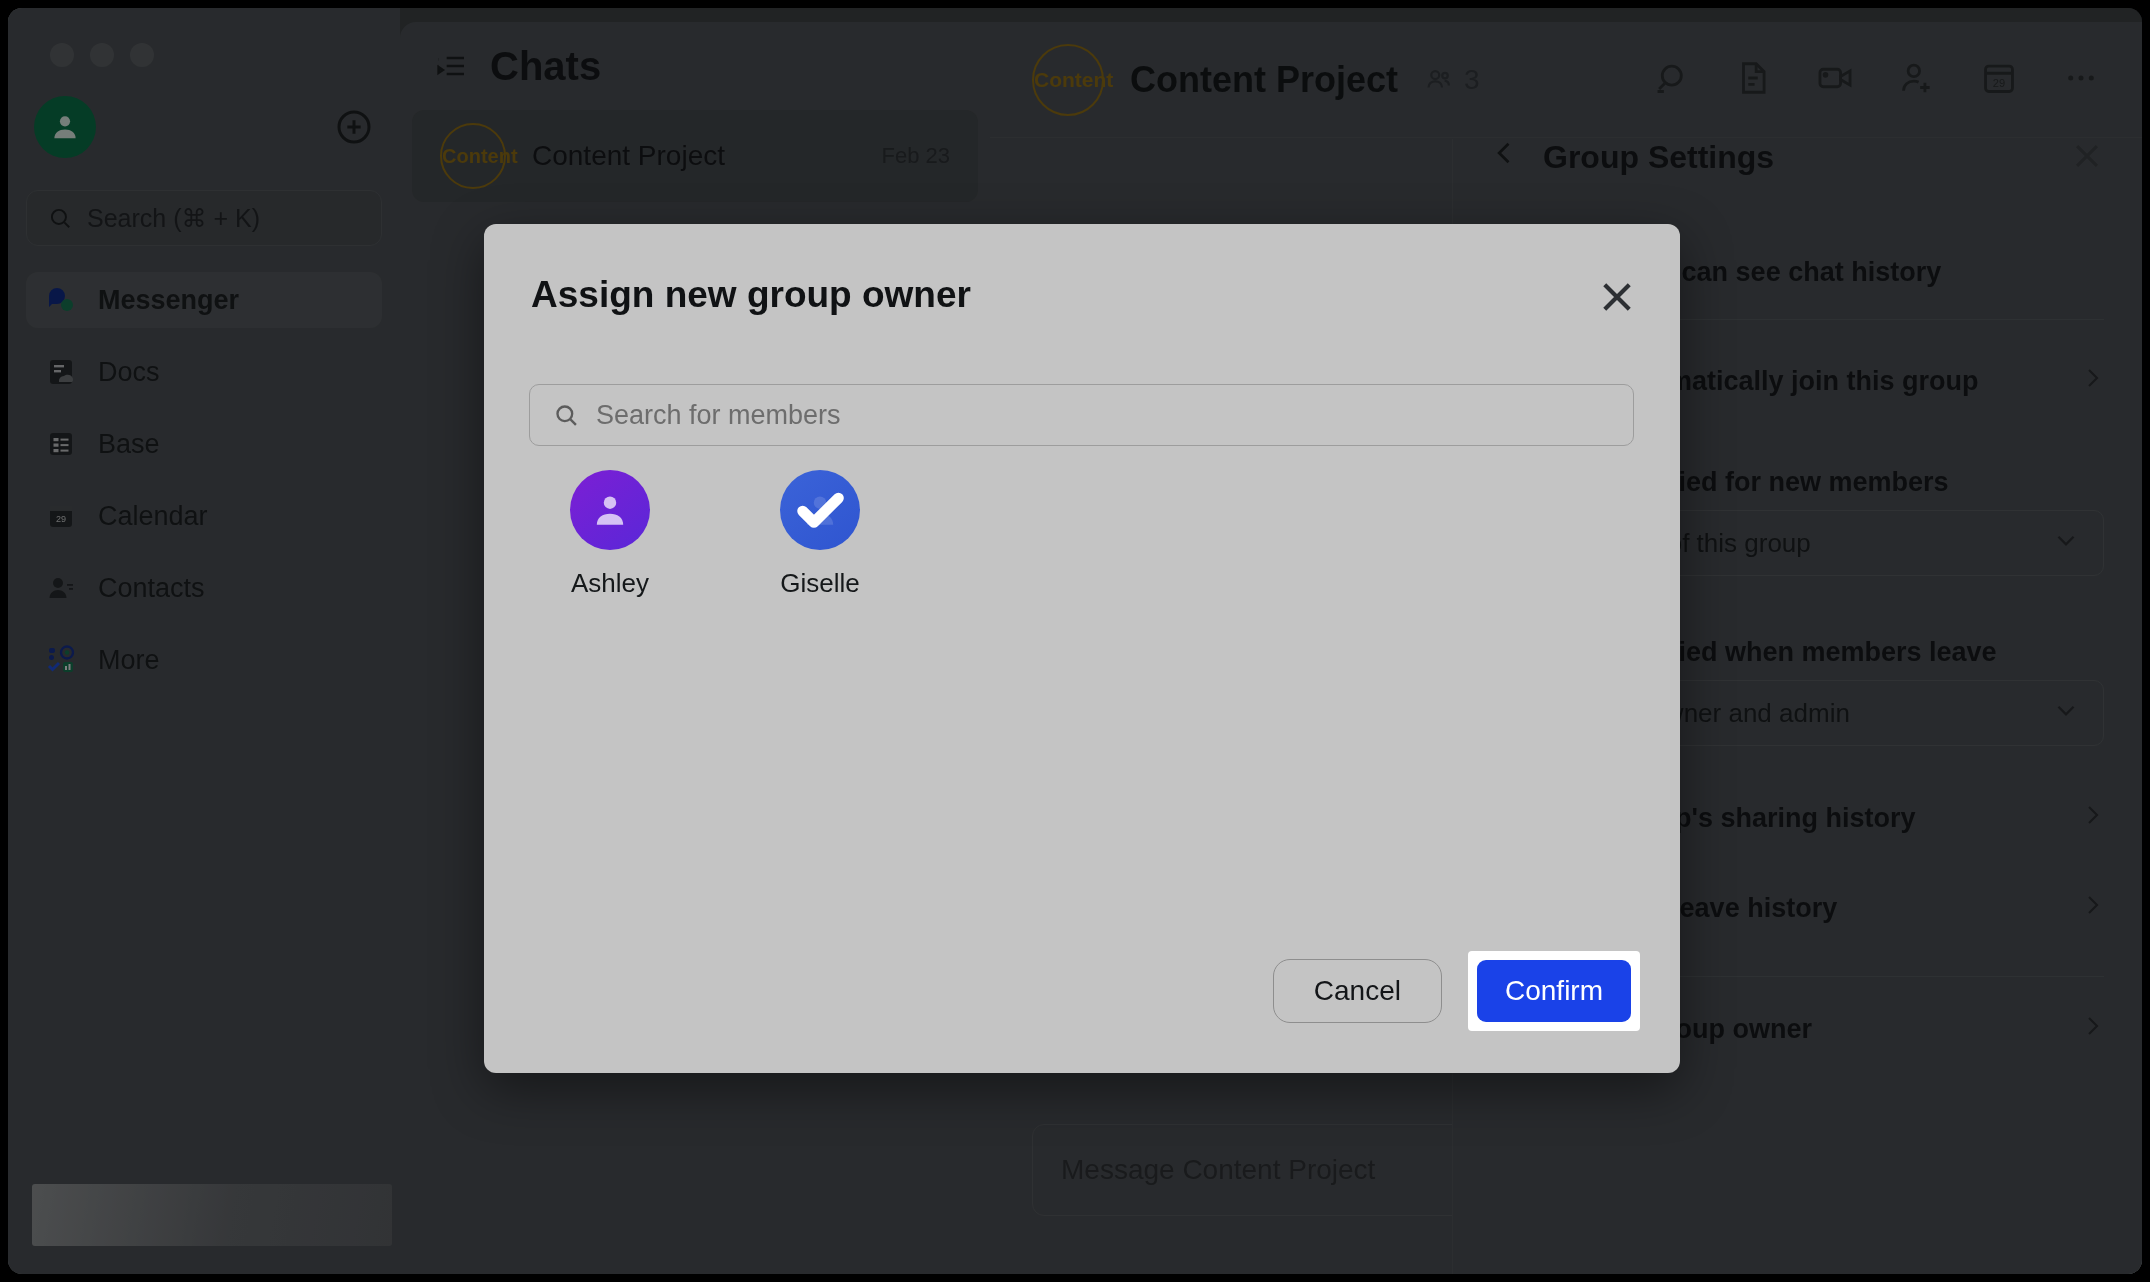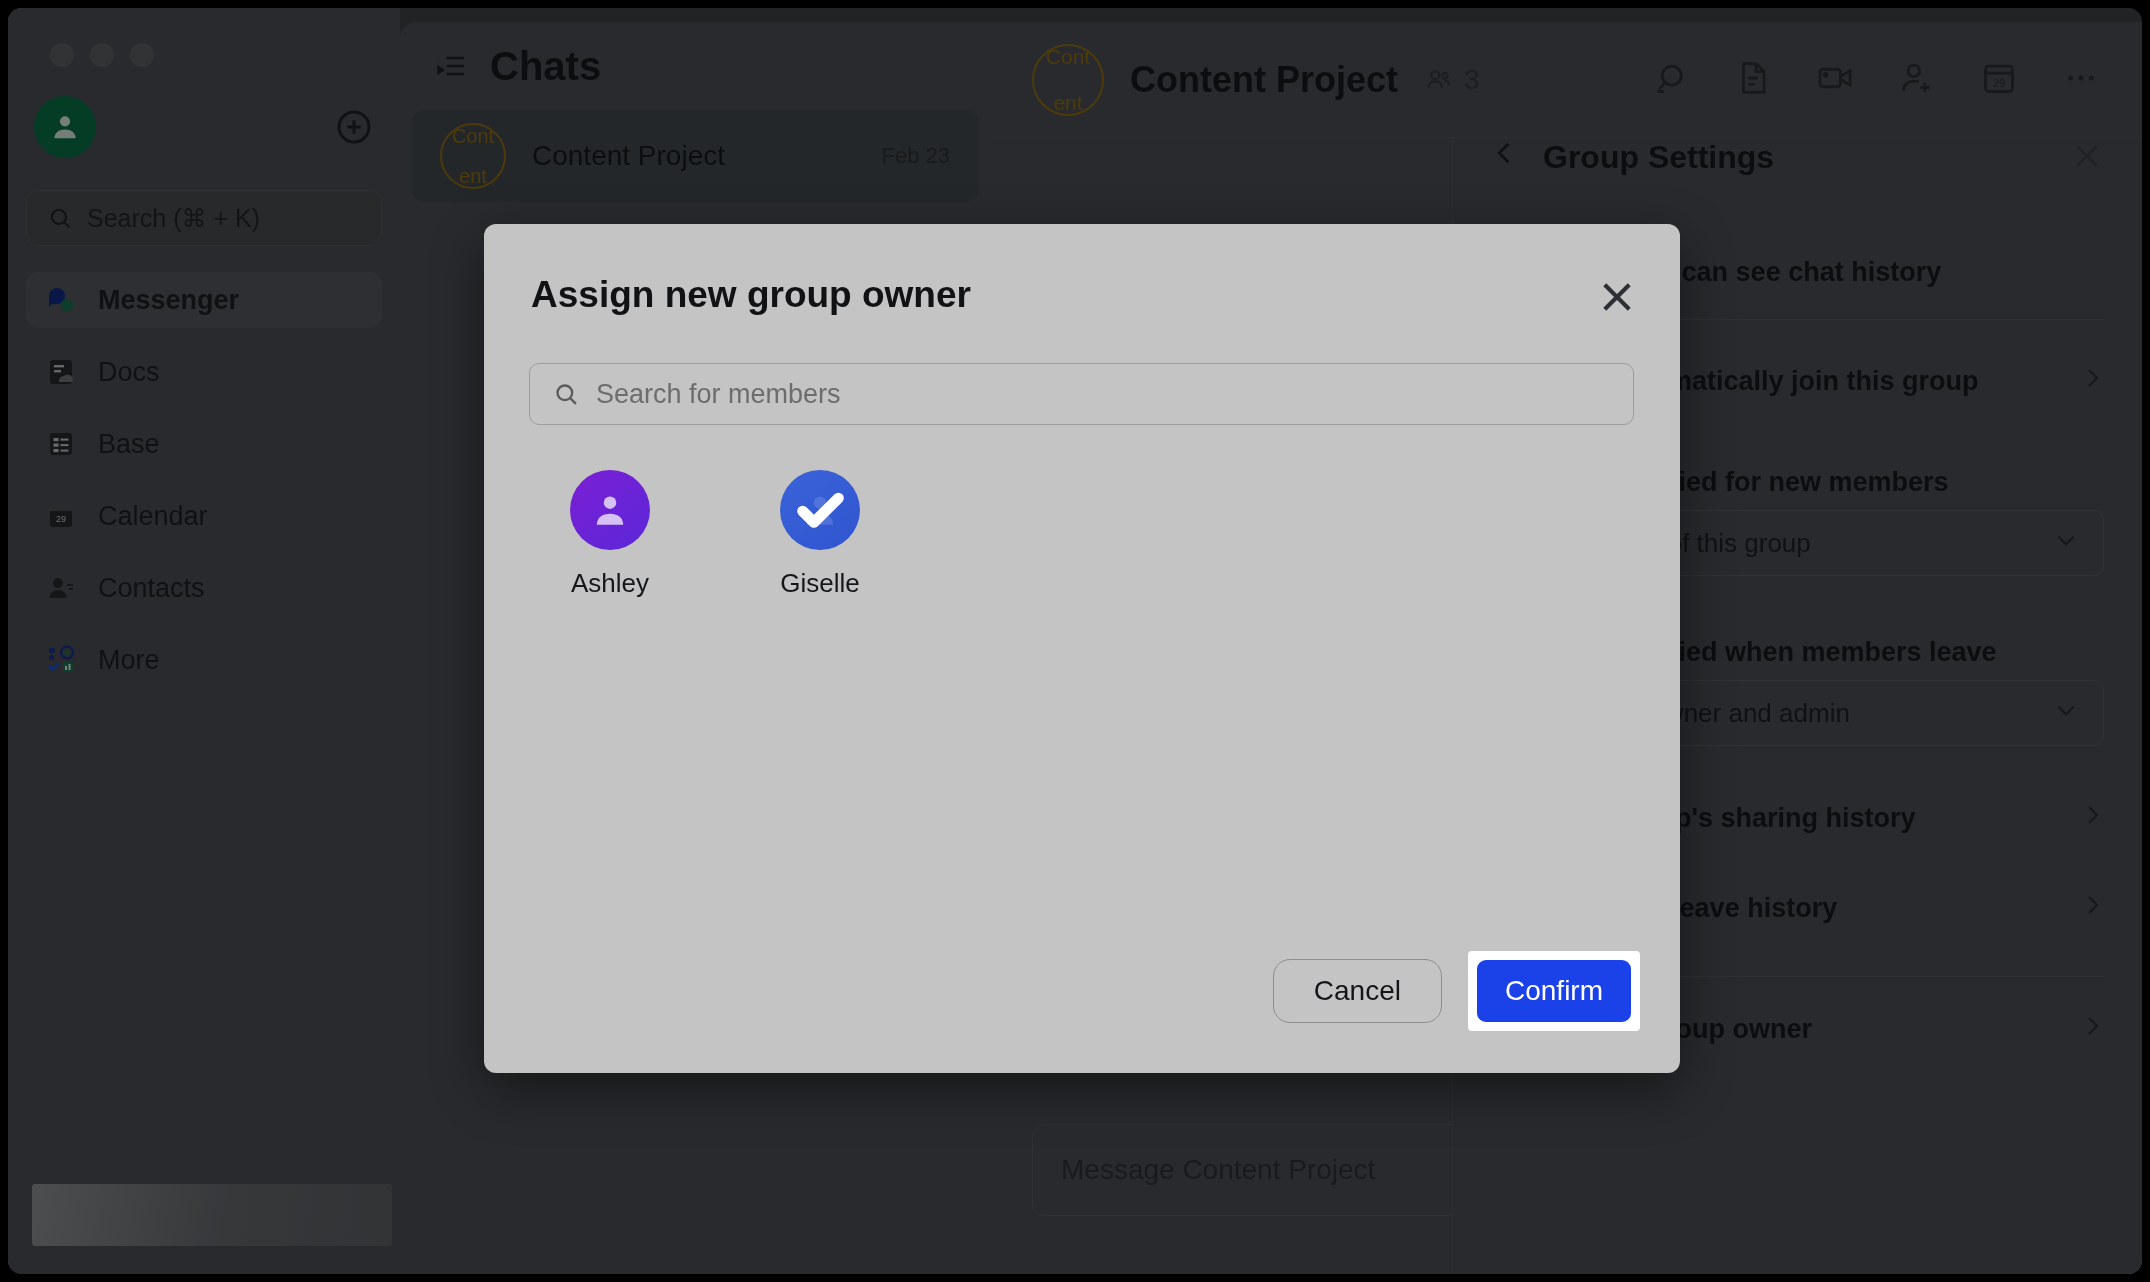--- a/index.html
+++ b/index.html
@@ -97,22 +97,22 @@
   #chats-header svg { width: 32px; height: 32px; stroke: #1d1f21; fill: none; stroke-width: 2; }
 
   .chat-row {
     margin: 0 12px; height: 92px; border-radius: 12px;
     background: #43474b;
     display: flex; align-items: center; padding: 0 28px; gap: 26px;
   }
   .chat-ava {
     width: 66px; height: 66px; border-radius: 50%;
     border: 2px solid #8a6a14; color: #8a6a14;
-    font-size: 20px; font-weight: normal; line-height: 22px;
-    display: flex; flex-direction: column; align-items: center; justify-content: space-between;
+    font-size: 20px; font-weight: bold; line-height: 22px;
+    display: flex; align-items: center; justify-content: flex-start;
     flex: 0 0 auto;
   }
   .chat-name { flex: 1; font-size: 28px; color: #17191c; }
   .chat-date { font-size: 22px; color: #2c3033; }
 
   
   #main {
     position: absolute; left: 982px; top: 14px; right: 0; bottom: 0;
     background: #4a4e52;
     z-index: 1;
@@ -166,21 +166,21 @@
     box-shadow: 0 16px 52px rgba(0,0,0,0.45);
   }
   #modal-title {
     position: absolute; left: 47px; top: 50px;
     font-size: 37px; font-weight: bold; color: #101214;
   }
   #modal-close { position: absolute; right: 42px; top: 52px; }
   #modal-close svg { width: 42px; height: 42px; stroke: #2c2f33; fill: none; stroke-width: 2.4; }
 
   #member-search {
-    position: absolute; left: 45px; top: 139px; width: 1105px; height: 62px;
+    position: absolute; left: 45px; top: 160px; width: 1105px; height: 62px;
     border: 1px solid #9d9d9d; border-radius: 10px;
     background: #c4c4c4;
     display: flex; align-items: center; gap: 16px; padding: 0 22px;
   }
   #member-search svg { width: 28px; height: 28px; stroke: #5c5c5c; fill: none; stroke-width: 2; }
   #member-search .ph { font-size: 27px; color: #6d6d6d; }
 
   #member-grid {
     position: absolute; left: 66px; top: 246px; right: 40px;
     display: flex; gap: 90px;

